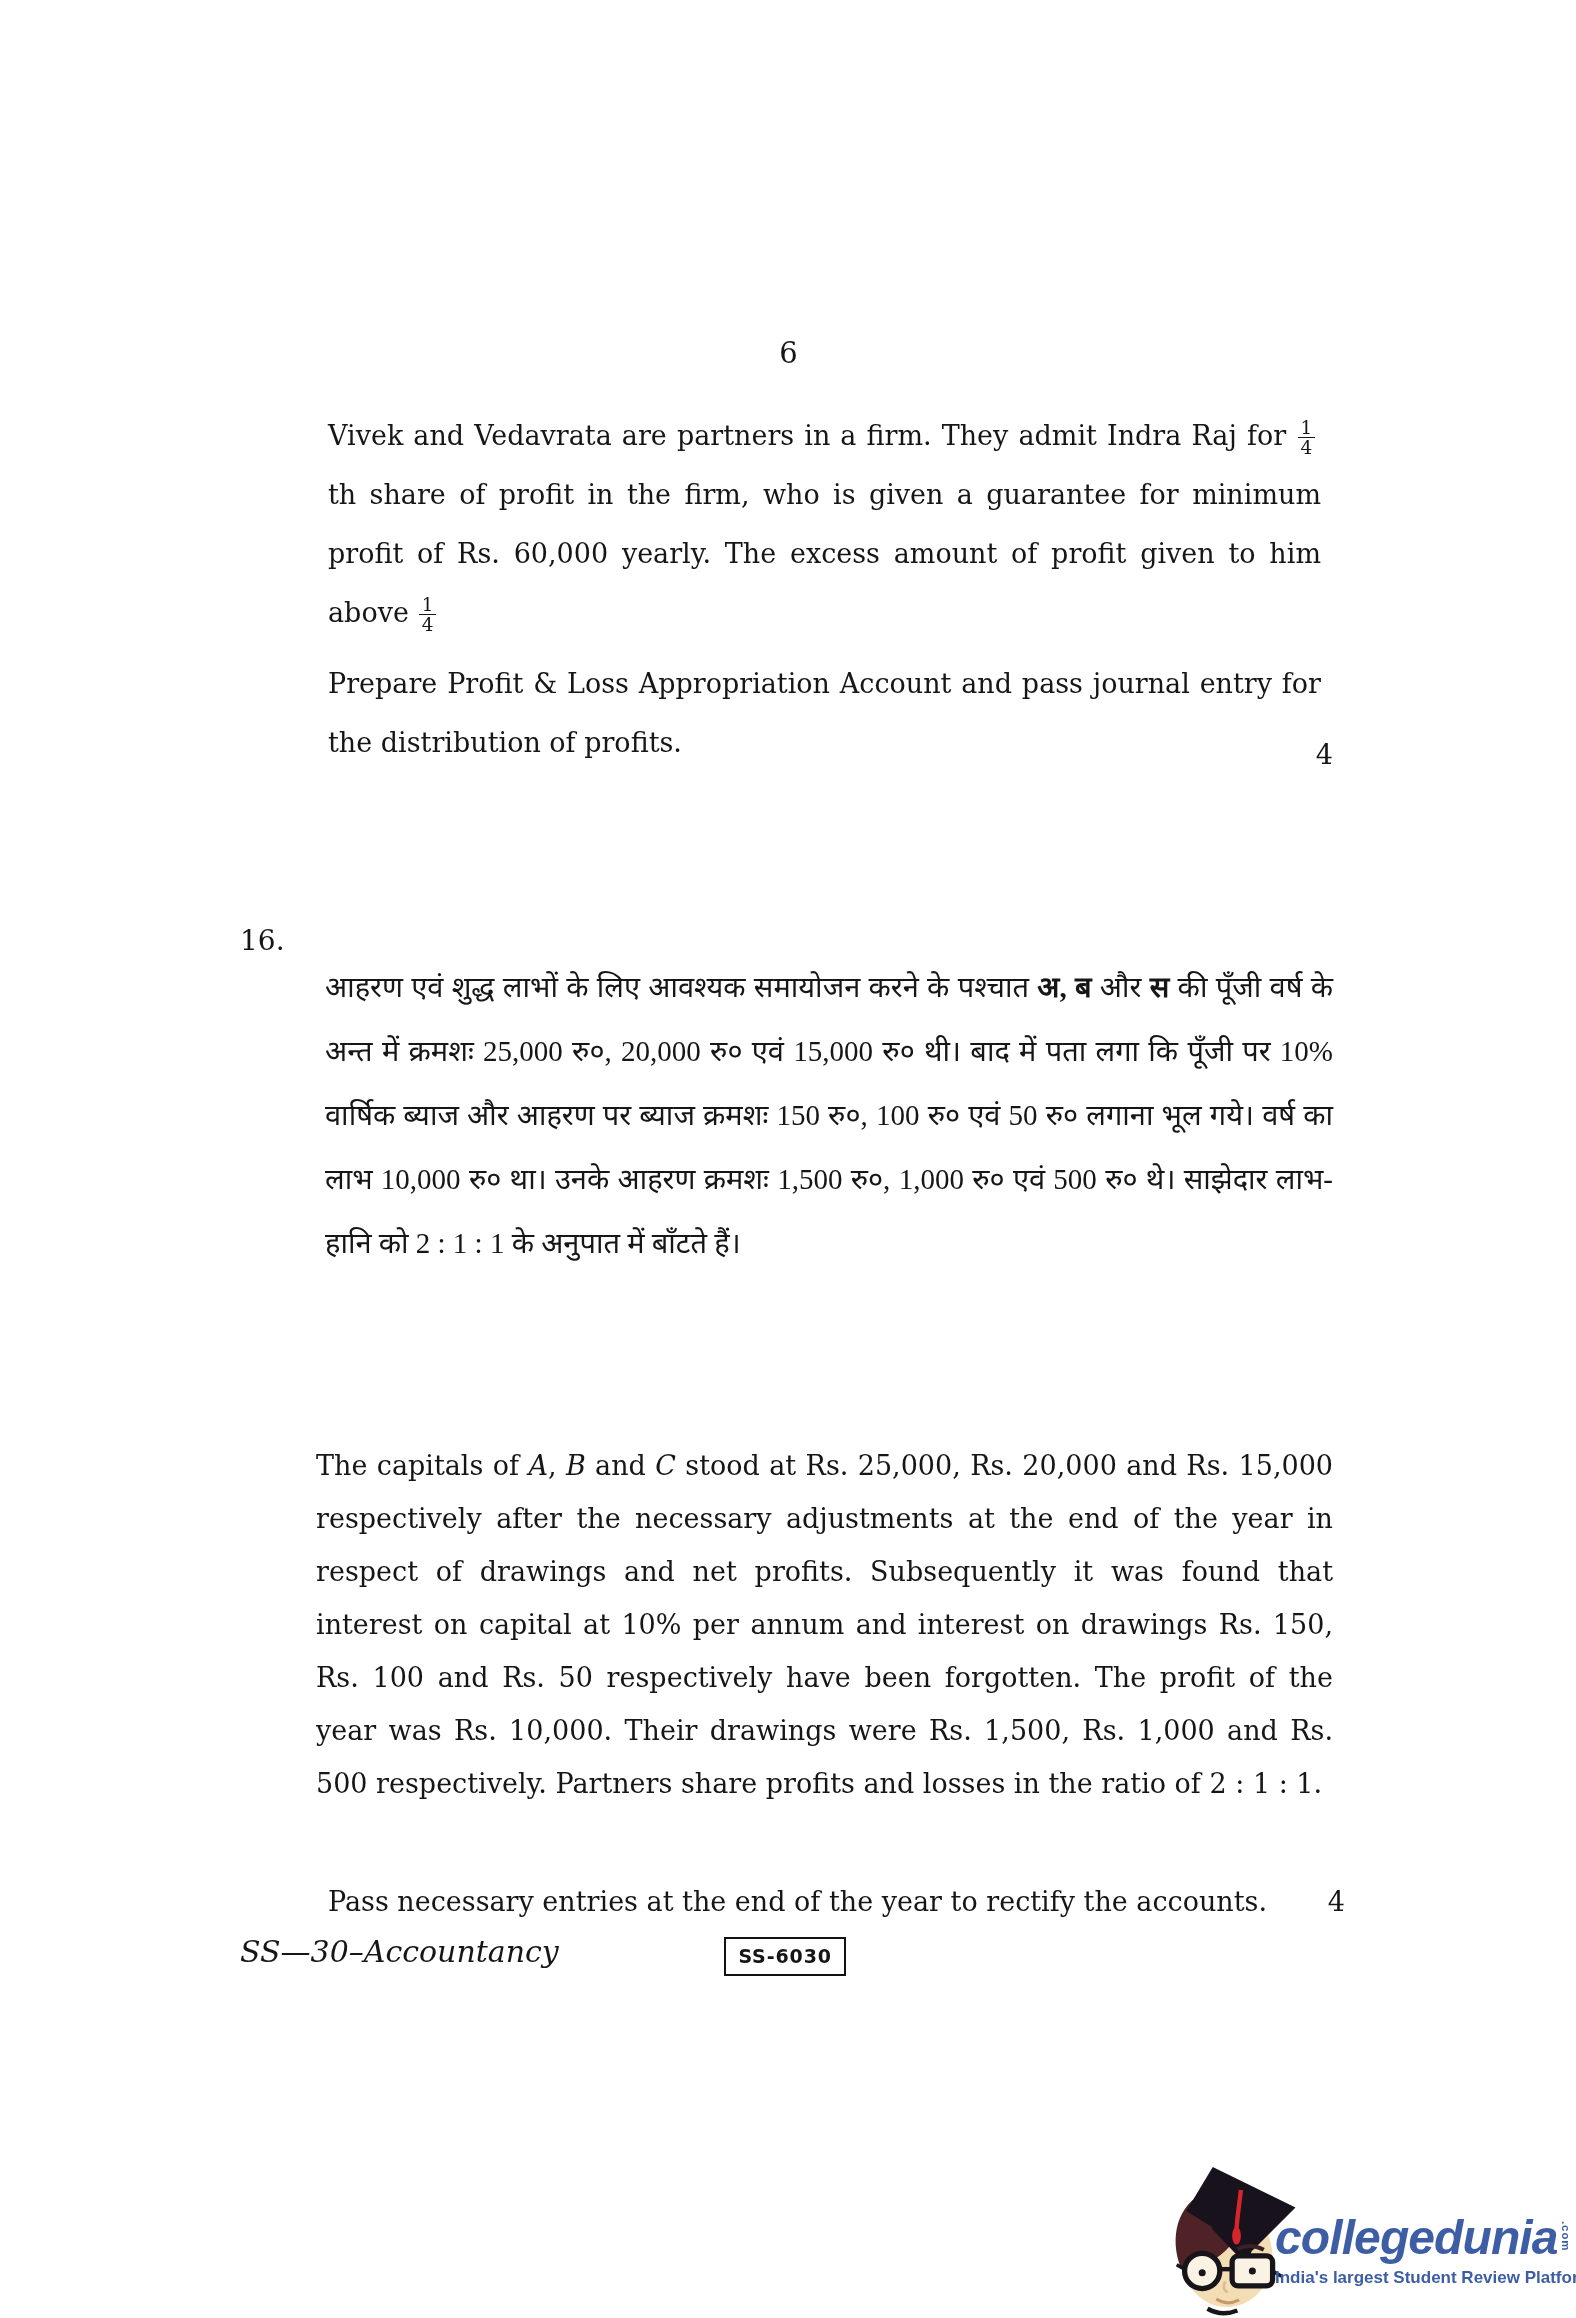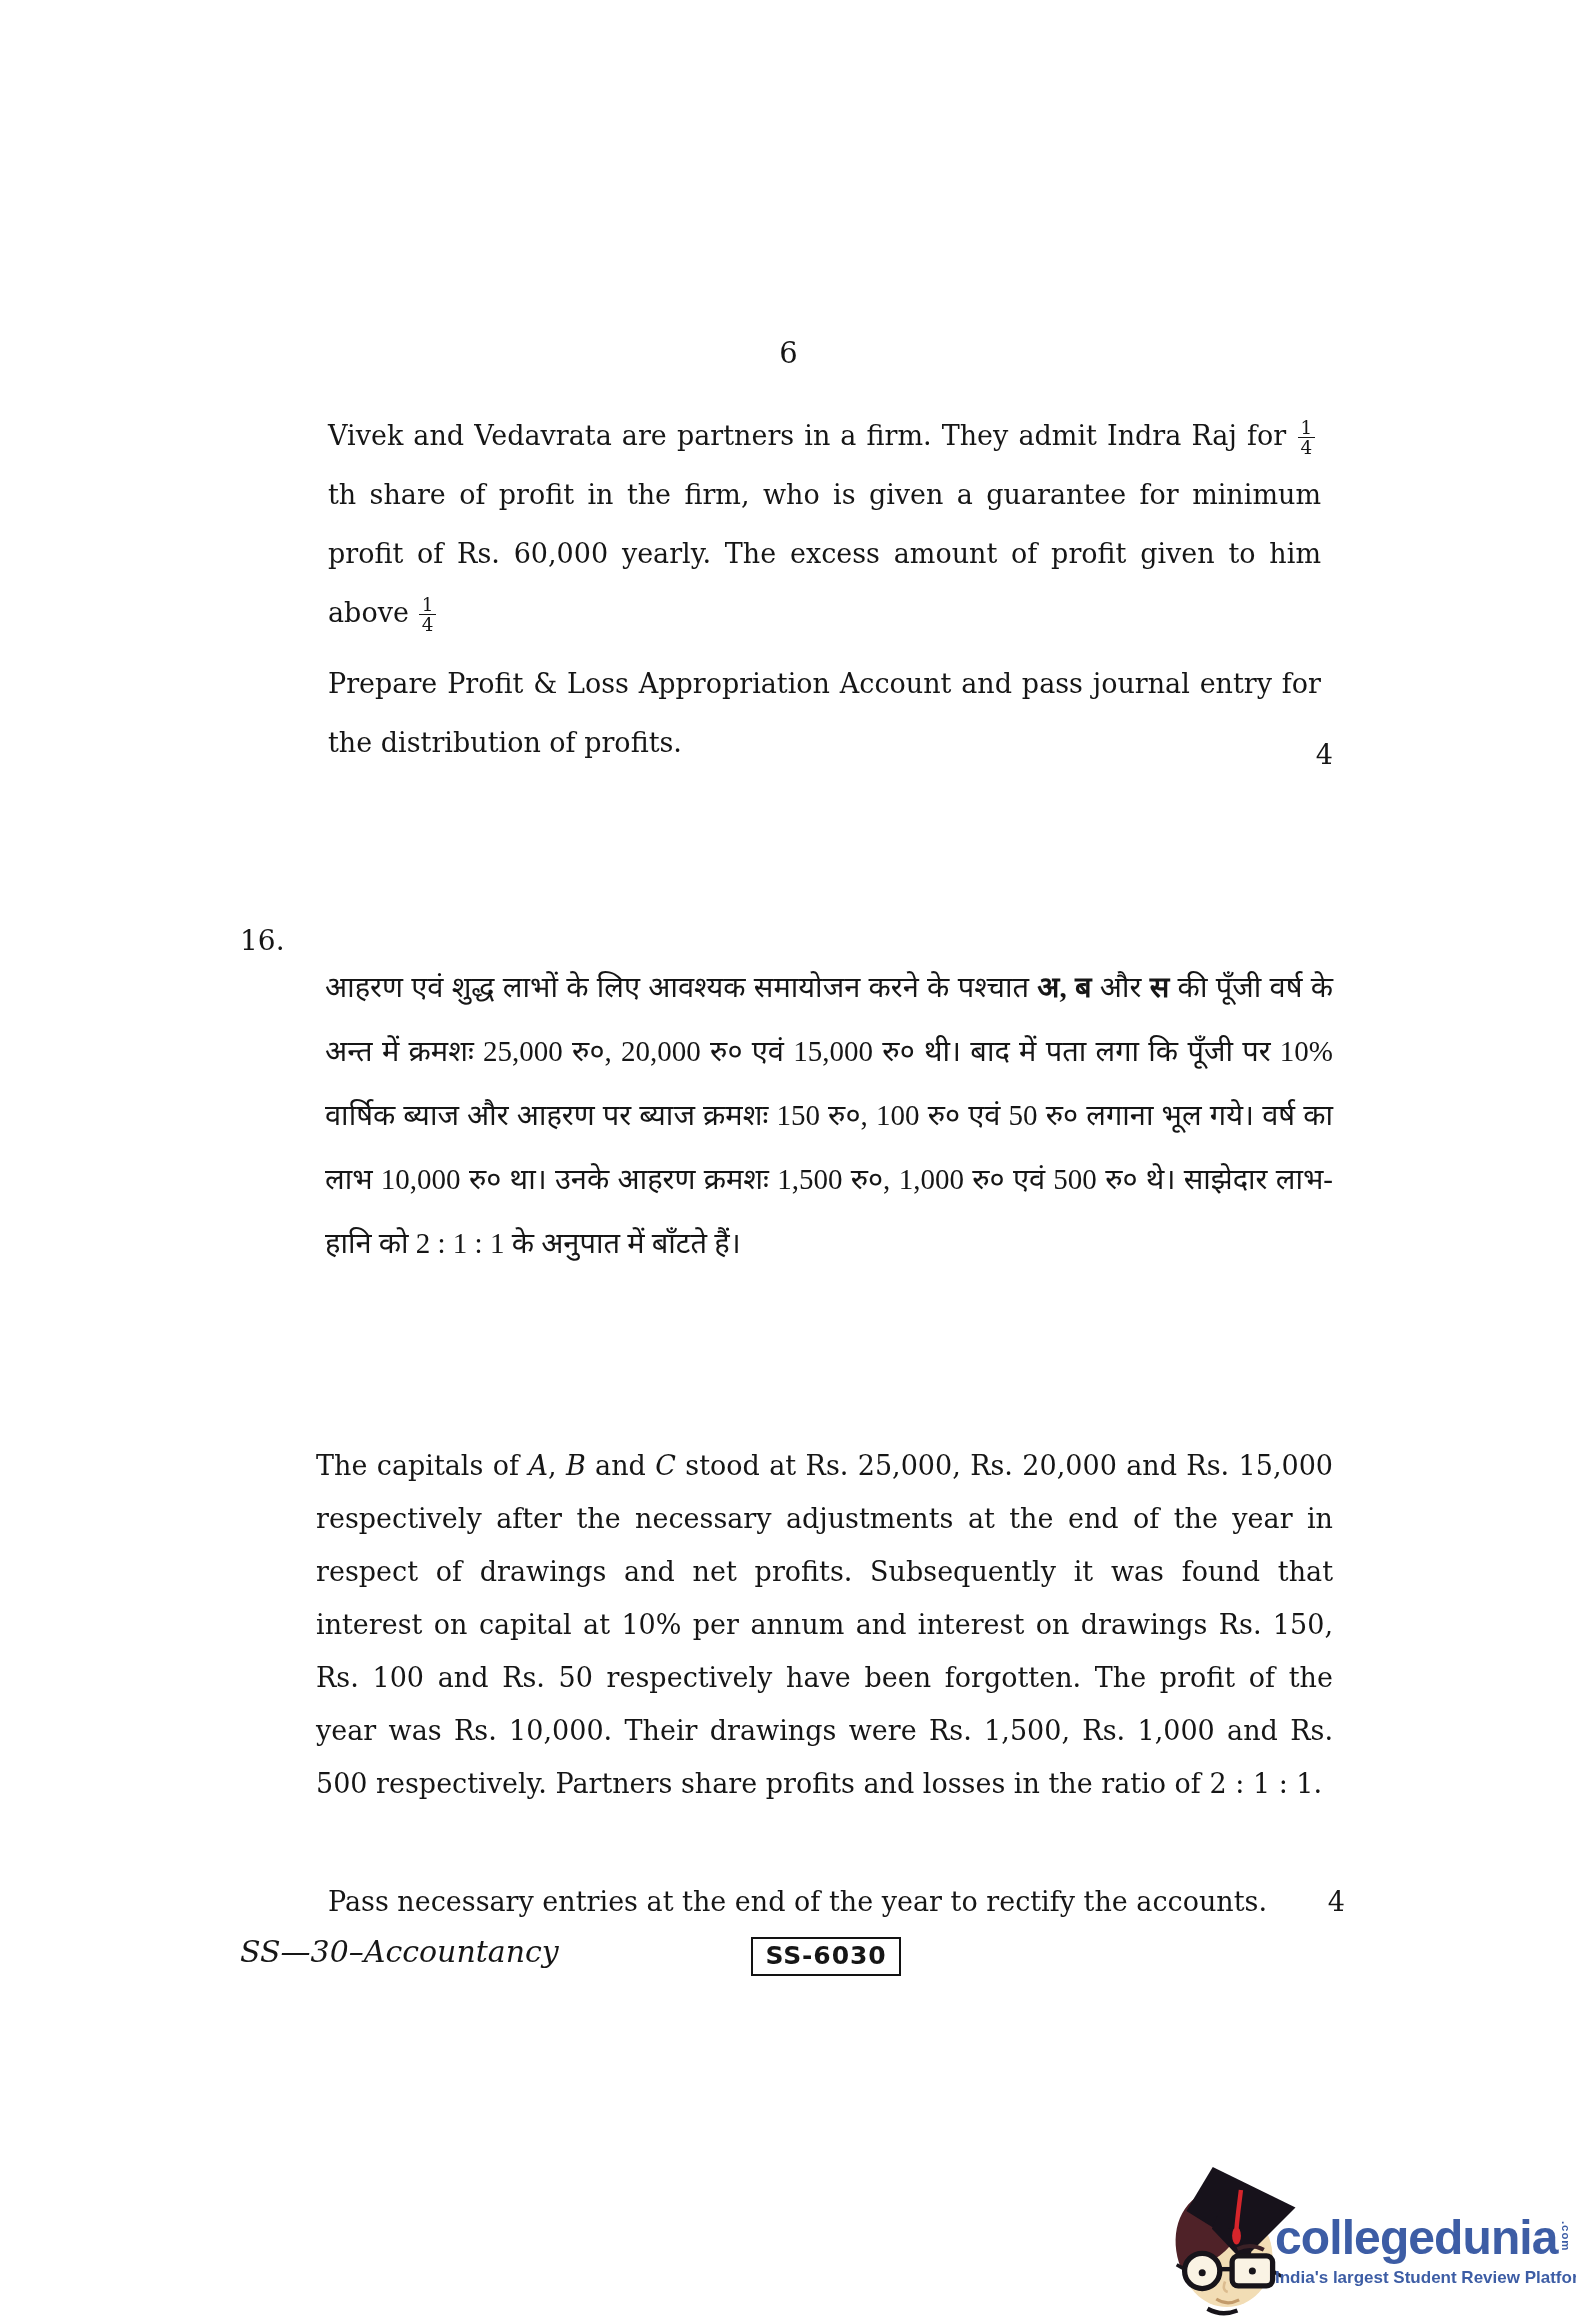--- a/index.html
+++ b/index.html
@@ -56,32 +56,33 @@
 
   
   .footer-series {
     position:absolute; left:240px; top:1934px;
     font-size:30px; font-style:italic;
   }
   .footer-codebox {
     position:absolute; left:724px; top:1937px;
     border:2.6px solid #121212; padding:0.9px 12.4px 2.6px;
     font-family:"DejaVu Sans","Liberation Sans",sans-serif;
-    font-weight:bold; font-size:25px; line-height:32px; letter-spacing:0.9px;margin-left:27px;
+    font-weight:bold; font-size:19px; line-height:32px; letter-spacing:0.9px;
   }
 
   
   .logo { position:absolute; left:1167px; top:2165px; width:404px; height:154px; }
   .logo svg { position:absolute; left:0; top:0; }
   .logo-text { position:absolute; left:108px; top:49px; width:297px; }
   .brand-row { display:flex; align-items:flex-start; }
   .brand {
     font-family:"Liberation Sans","DejaVu Sans",sans-serif;
     font-weight:bold; font-size:48px; line-height:1.0; letter-spacing:-0.9px;
     color:var(--logo-blue,#3d5da5);
+    font-style:italic;
   }
   .tld {
     writing-mode:vertical-rl; font-family:"Liberation Sans","DejaVu Sans",sans-serif;
     font-weight:bold; font-size:11.5px; letter-spacing:0.9px;
     color:var(--logo-blue,#3d5da5); margin-left:2.6px; margin-top:7px;
   }
   .tagline {
     margin-top:6.2px; font-family:"Liberation Sans","DejaVu Sans",sans-serif;
     font-weight:bold; font-size:17px; white-space:nowrap;
     color:var(--logo-blue,#3d5da5);

